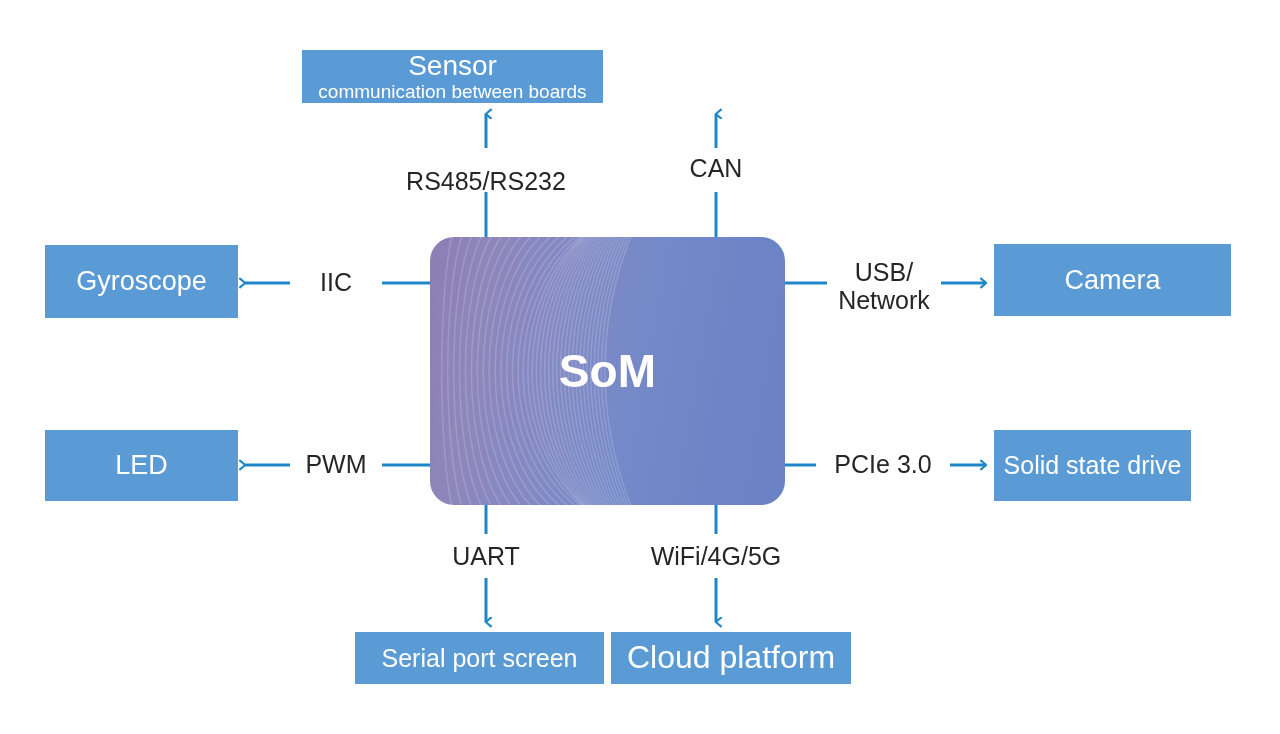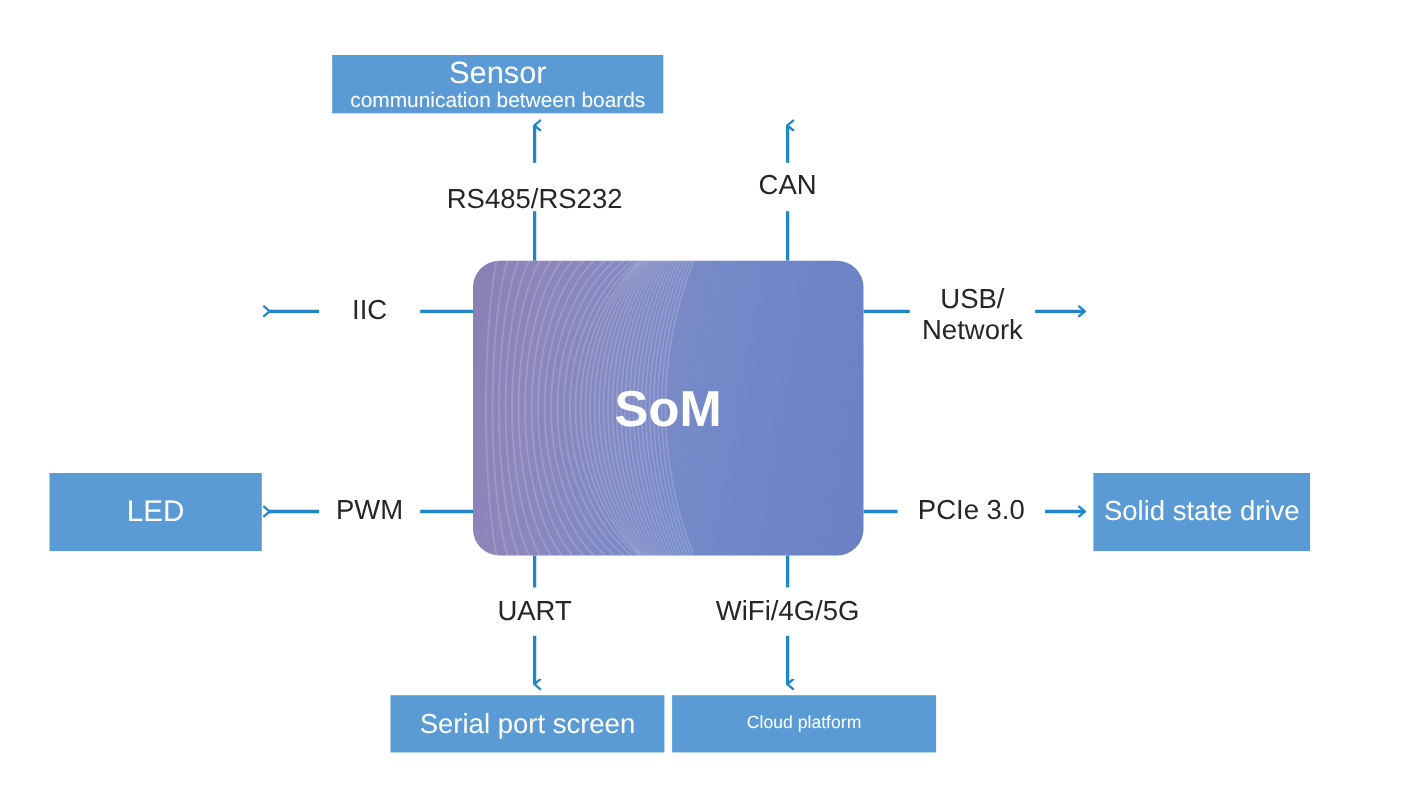--- a/index.html
+++ b/index.html
@@ -203,35 +203,41 @@
       <span class="l2">SoM</span>
     </div>
   </div>
 
   <div class="pbox" style="left:302px; top:50px; width:301px; height:53px; font-size:28px;">
     <span class="ttl">Sensor</span>
     <span class="sub">communication between boards</span>
   </div>
 
 
-
+  <div class="pbox" style="left:45px; top:245px; width:193px; height:73px; font-size:27px;">
+    <span class="ttl">Gyroscope</span>
+  </div>
+
+  <div class="pbox" style="left:994px; top:244px; width:237px; height:72px; font-size:27px;">
+    <span class="ttl">Camera</span>
+  </div>
 
   <div class="pbox" style="left:45px; top:430px; width:193px; height:71px; font-size:27px;">
     <span class="ttl">LED</span>
   </div>
 
   <div class="pbox" style="left:994px; top:430px; width:197px; height:71px; font-size:25px;">
     <span class="ttl">Solid state drive</span>
   </div>
 
   <div class="pbox" style="left:355px; top:632px; width:249px; height:52px; font-size:25px;">
     <span class="ttl">Serial port screen</span>
   </div>
 
-  <div class="pbox" style="left:611px; top:632px; width:240px; height:52px; font-size:16px;">
+  <div class="pbox" style="left:611px; top:632px; width:240px; height:52px; font-size:32px;">
     <span class="ttl">Cloud platform</span>
   </div>
 
   <div class="clabel" style="left:336px; top:168px; width:300px;">RS485/RS232</div>
 
   <div class="clabel" style="left:636px; top:155px; width:160px;">CAN</div>
 
   <div class="clabel" style="left:288px; top:269px; width:96px;">IIC</div>
 
   <div class="clabel two" style="left:823px; top:258px; width:122px;">

